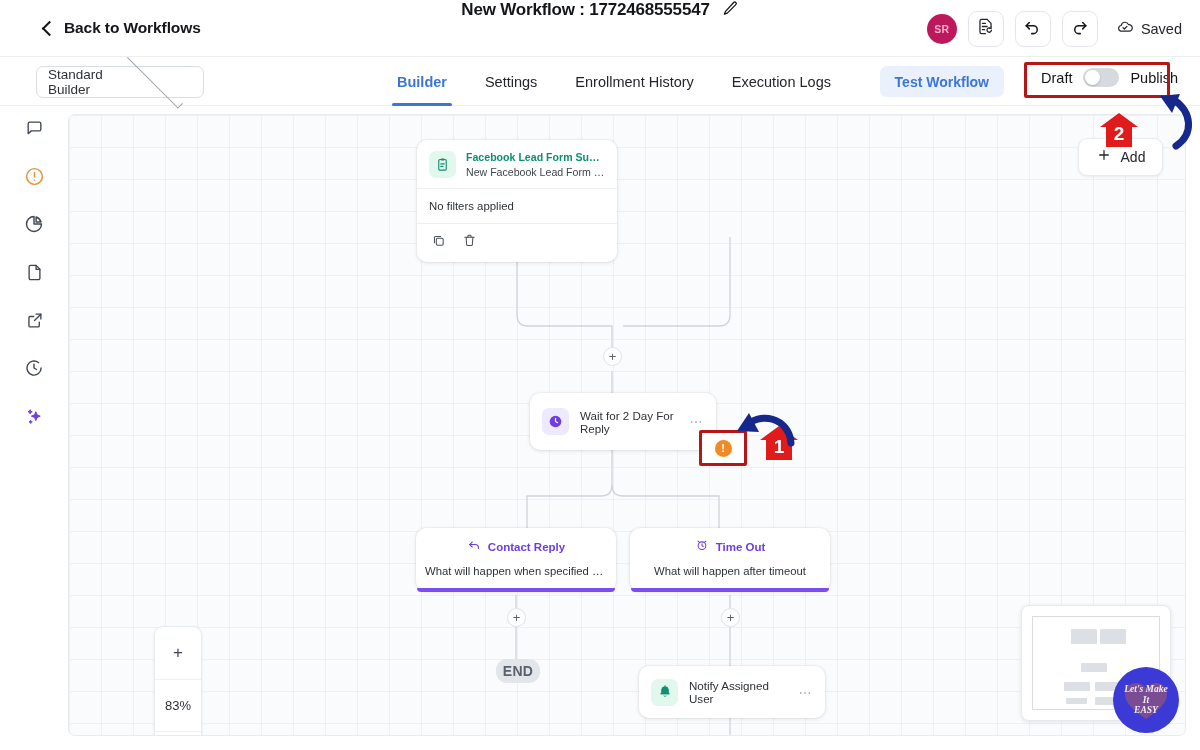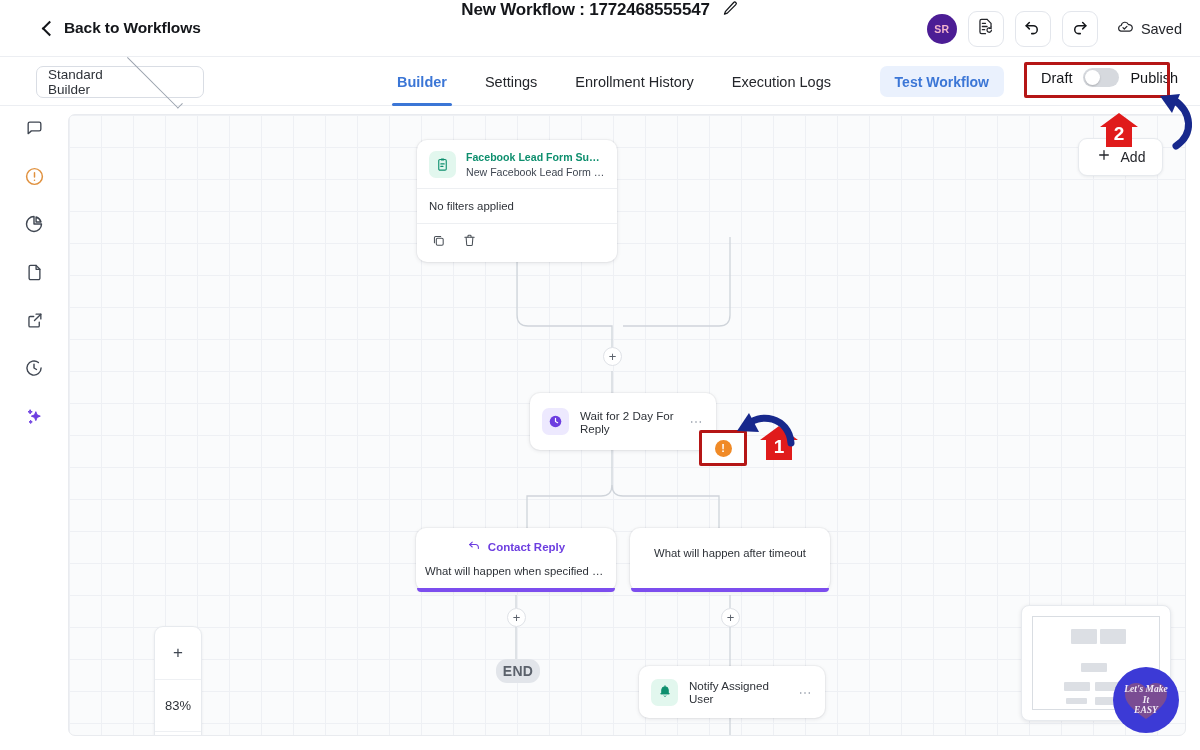--- a/index.html
+++ b/index.html
@@ -35,21 +35,21 @@
   }
   .wf-title { font-size:17px; font-weight:600; color:#14161a; letter-spacing:-0.2px;}
   .pencil-icon { width:17px; height:17px; pointer-events:auto; cursor:pointer; }
 
   .top-right {
     position:absolute; right:18px; top:0; height:57px;
     display:flex; align-items:center; gap:11px;
   }
   .avatar {
     width:30px; height:30px; border-radius:50%;
-    background:#4c1d95; color:#f3b3cd;
+    background:#be185d; color:#f3b3cd;
     font-size:10.5px; font-weight:700;
     display:flex; align-items:center; justify-content:center;
     letter-spacing:0.3px;
   }
   .icon-btn {
     width:36px; height:36px; border:1px solid #e3e6ec; border-radius:9px;
     background:#fff; display:flex; align-items:center; justify-content:center;
     cursor:pointer;
   }
   .saved-wrap {
@@ -525,20 +525,31 @@
               <path d="M4.5 11.2H15a4.5 4.5 0 0 1 4.5 4.5V18"></path>
           </svg>
         </span>
         <span class="br-title">Contact Reply</span>
       </div>
       <div class="br-desc">What will happen when specified c...</div>
       <div class="br-underline"></div>
     </div>
 
     <div class="node branch" id="branch-timeout">
+      <div class="br-head">
+        <span>
+          <svg viewBox="0 0 24 24" width="14" height="14" fill="none" stroke="#6d3ee0" stroke-width="1.8" stroke-linecap="round" stroke-linejoin="round">
+            <circle cx="12" cy="13.2" r="6.6"></circle>
+              <path d="M12 10v3.2l2.1 1.3"></path>
+            <path d="M5.2 5.2L7.4 7"></path>
+              <path d="M18.8 5.2L16.6 7"></path>
+          </svg>
+        </span>
+        <span class="br-title">Time Out</span>
+      </div>
       <div class="br-desc">What will happen after timeout</div>
       <div class="br-underline"></div>
     </div>
 
     <div class="end-pill">END</div>
 
     <div class="node" id="notify-node">
       <div class="sq-icon green-ic">
         <svg viewBox="0 0 24 24" width="16" height="16" fill="#0e8f6e" stroke="#0e8f6e" stroke-width="1.3" stroke-linejoin="round">
           <path d="M12 4a5 5 0 0 1 5 5v3.4l1.4 2.6H5.6L7 12.4V9a5 5 0 0 1 5-5z"></path>

